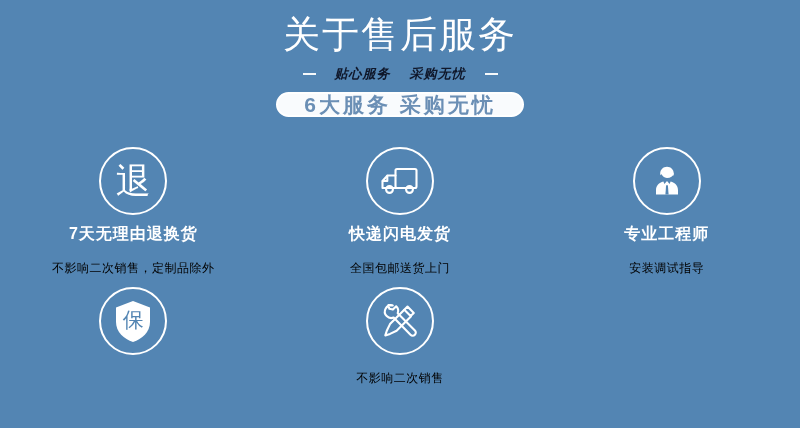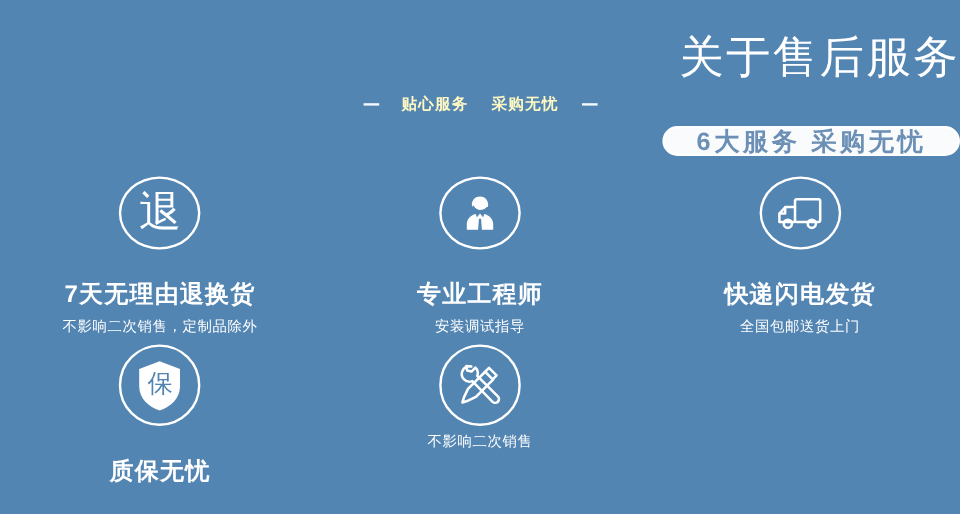--- a/index.html
+++ b/index.html
@@ -18,44 +18,45 @@
     position: relative;
     width: 800px;
     height: 428px;
     background: #5385b3;
     box-sizing: border-box;
   }
 
   
   .header {
     position: absolute;
-    top: 13px;
+    top: 0;
     left: 0;
     width: 800px;
-    text-align: right;
+    text-align: center;
   }
   .main-title {
     margin: 0;
     padding-top: 12px;
     font-size: 37px;
     line-height: 46px;
     font-weight: 400;
     color: #ffffff;
     letter-spacing: 2px;
   }
   .sub-line {
     margin-top: 7px;
     display: flex;
     align-items: center;
     justify-content: center;
     gap: 19px;
-    color: #fef9c3;
+    color: #0f172a;
     font-size: 13px;
     font-weight: bold;
     letter-spacing: 1px;
+    font-style: italic;
   }
   .sub-line .dash {
     display: inline-block;
     width: 13px;
     height: 2px;
     background: #ffffff;
     opacity: .95;
   }
   .sub-line .sub-text-a,
   .sub-line .sub-text-b {
@@ -112,31 +113,31 @@
     box-sizing: border-box;
   }
   .glyph-char {
     font-size: 35px;
     line-height: 1;
     color: #ffffff;
     font-weight: 400;
     font-family: "DejaVu Sans", sans-serif;
   }
   .item-title {
-    margin-top: 24px;
-    font-size: 20px;
+    margin-top: 9px;
+    font-size: 16px;
     font-weight: bold;
     color: #ffffff;
     letter-spacing: 1px;
     white-space: nowrap;
   }
   .item-sub {
-    margin-top: 5px;
+    margin-top: 15px;
     font-size: 12px;
-    color: #ffffff;
+    color: #000000;
     letter-spacing: .5px;
     white-space: nowrap;
   }
   svg { display: block; }
 </style>
 </head>
 <body>
 
 <div class="page">
 
@@ -156,65 +157,64 @@
   </div>
 
   <div class="grid">
 
     <div class="cell">
       <div class="icon-circle">
         <span class="glyph-char">退</span>
       </div>
       <div class="item-title">7天无理由退换货</div>
       <div class="item-sub">不影响二次销售，定制品除外</div>
+    </div>
+
+    <div class="cell">
+      <div class="icon-circle">
+        <svg width="44" height="34" viewBox="0 0 44 34" aria-hidden="true">
+          <g fill="none" stroke="#ffffff" stroke-width="2.1" stroke-linejoin="round" stroke-linecap="round">
+            <rect x="17.5" y="5" width="21" height="19" rx="1.5"></rect>
+            <path d="M17.5 11.5 H9.5 L4.5 17 V24 H17.5"></path>
+            <path d="M4.8 17 H9.3 V11.8"></path>
+          </g>
+          <g fill="none" stroke="#ffffff" stroke-width="2.1">
+            <circle cx="11.5" cy="25.5" r="3.4"></circle>
+            <circle cx="31.5" cy="25.5" r="3.4"></circle>
+          </g>
+        </svg>
+      </div>
+      <div class="item-title">快递闪电发货</div>
+      <div class="item-sub">全国包邮送货上门</div>
     </div>
 
     <div class="cell">
       <div class="icon-circle">
         <svg width="40" height="40" viewBox="0 0 40 40" aria-hidden="true">
           <g fill="#ffffff">
             <path d="M13.2 12.6c0-4.1 3-6.9 6.8-6.9s6.8 2.8 6.8 6.9c0 0.8-.2 1.6-.4 2.1-.6-.3-1-1.3-1.1-2.4-2.6.2-6.6-.6-8.5-2.3-.9 1.6-2.1 3.4-3.2 4.3-.3-.5-.4-1.2-.4-1.7z"></path>
             <path d="M20 16.9c-2.9 0-5.2-2.1-5.6-4.8 1.2-1 2.3-2.6 3-3.9 2.1 1.6 5.6 2.3 8.1 2.2.2 1 .6 1.8 1.1 2.3-.5 2.4-3 4.2-6.6 4.2z"></path>
             <path d="M20 19.9l2.6 3.1 1-2.6c4.4 1 7.4 4.3 7.4 8.5v4.6H9v-4.6c0-4.2 3-7.5 7.4-8.5l1 2.6 2.6-3.1z"></path>
             <path d="M19.1 24.3h1.8l.7 9.3h-3.2z" fill="#5385b3"></path>
           </g>
         </svg>
       </div>
       <div class="item-title">专业工程师</div>
       <div class="item-sub">安装调试指导</div>
     </div>
 
     <div class="cell">
       <div class="icon-circle">
-        <svg width="44" height="34" viewBox="0 0 44 34" aria-hidden="true">
-          <g fill="none" stroke="#ffffff" stroke-width="2.1" stroke-linejoin="round" stroke-linecap="round">
-            <rect x="17.5" y="5" width="21" height="19" rx="1.5"></rect>
-            <path d="M17.5 11.5 H9.5 L4.5 17 V24 H17.5"></path>
-            <path d="M4.8 17 H9.3 V11.8"></path>
-          </g>
-          <g fill="none" stroke="#ffffff" stroke-width="2.1">
-            <circle cx="11.5" cy="25.5" r="3.4"></circle>
-            <circle cx="31.5" cy="25.5" r="3.4"></circle>
-          </g>
-        </svg>
-      </div>
-      <div class="item-title">快递闪电发货</div>
-      <div class="item-sub">全国包邮送货上门</div>
-    </div>
-
-    <div class="cell">
-      <div class="icon-circle">
         <div style="position:relative;width:40px;height:44px;">
           <svg width="40" height="44" viewBox="0 0 40 44" style="position:absolute;top:0;left:0;" aria-hidden="true">
             <path d="M20 2 L37 8.5 V23 C37 33 29 40 20 43 C11 40 3 33 3 23 V8.5 Z" fill="#ffffff"></path>
           </svg>
           <span style="position:absolute;top:0;left:0;width:40px;height:42px;display:flex;align-items:center;justify-content:center;font-size:21px;line-height:1;color:#5385b3;font-family:'DejaVu Sans',sans-serif;">保</span>
         </div>
       </div>
-      <div class="item-title">质保无忧</div>
     </div>
 
 
     <div class="cell">
       <div class="icon-circle">
         <svg width="42" height="42" viewBox="0 0 42 42" aria-hidden="true">
           <g fill="none" stroke="#ffffff" stroke-width="2.1" stroke-linejoin="round" stroke-linecap="round">
 
             <path d="M13.8 5.4 a6.4 6.4 0 0 0 -6.1 10.7 a6.4 6.4 0 0 0 6.9 1.5 L31.5 34.8 a3.1 3.1 0 0 0 4.4 -4.4 L18.7 13.2 a6.4 6.4 0 0 0 -1.5 -6.9 l-3.3 3.3 -3.6 -0.9 -0.9 -3.6 z"></path>
 

